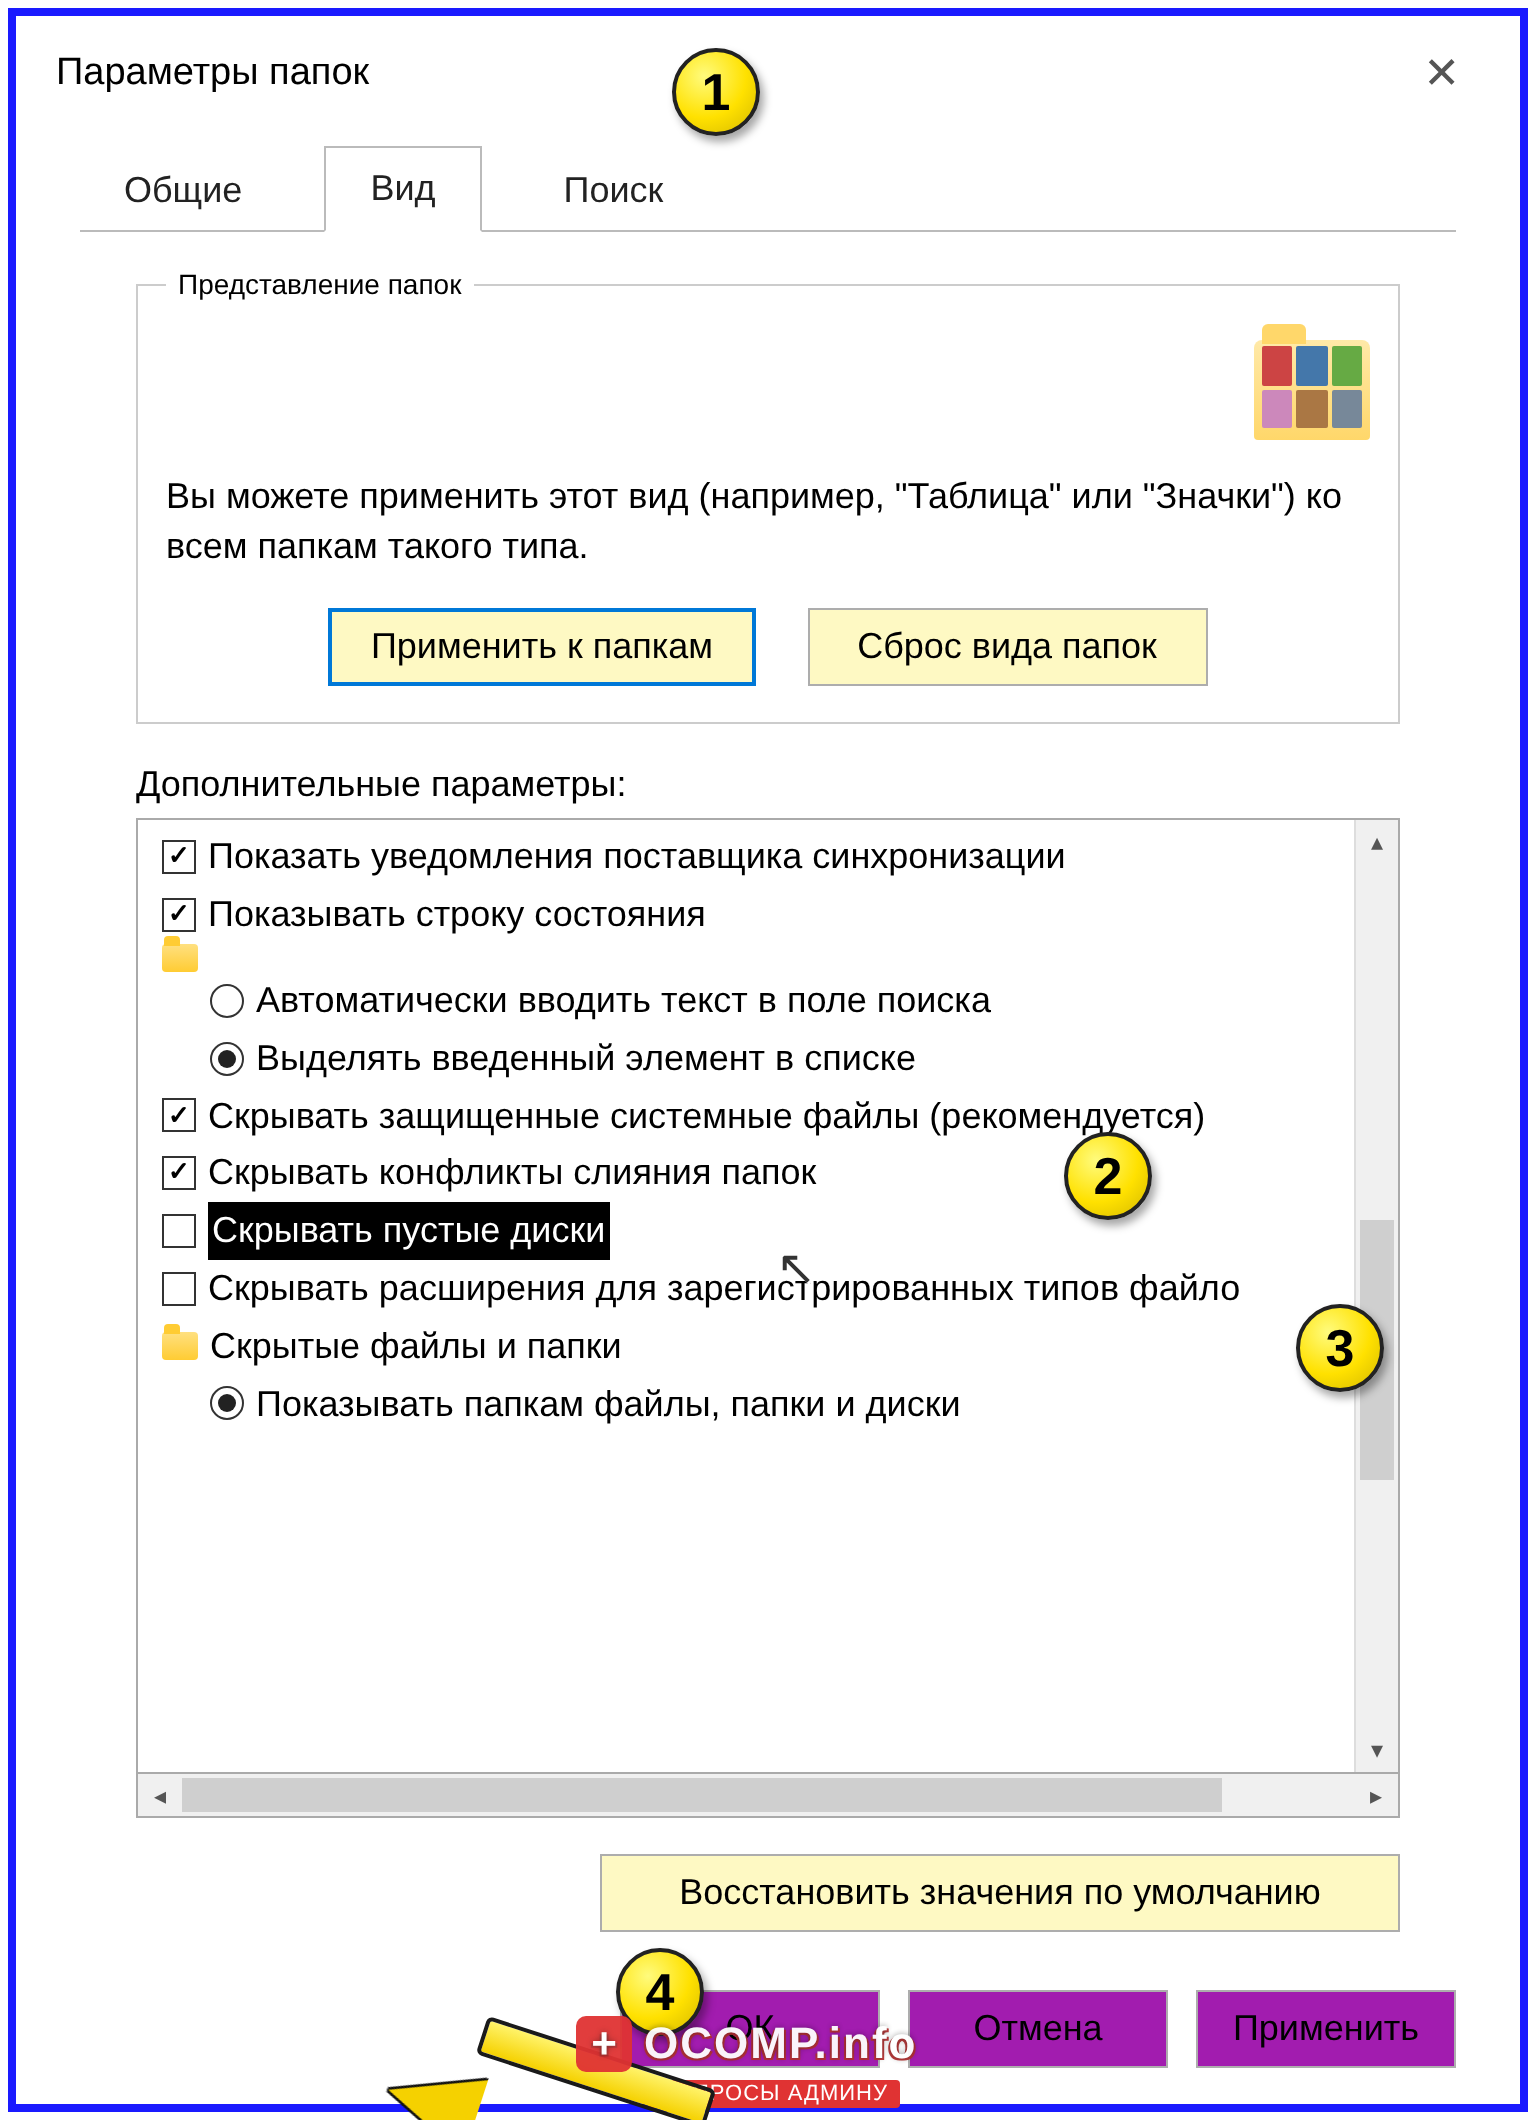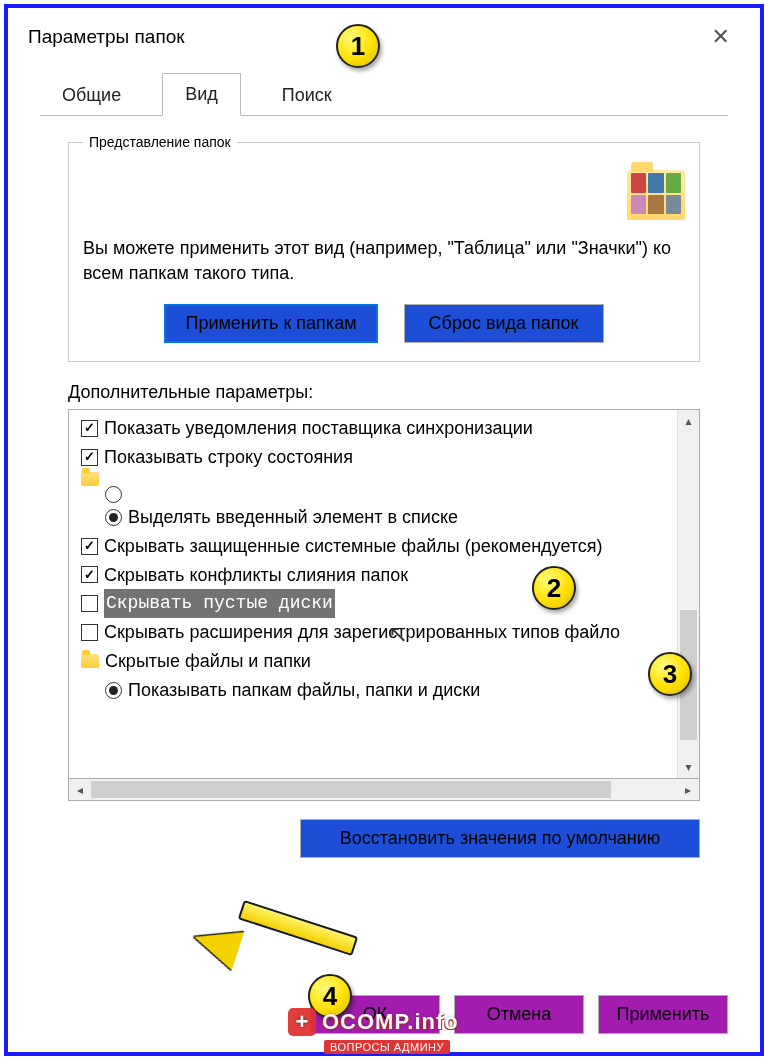--- a/index.html
+++ b/index.html
@@ -128,38 +128,38 @@
   .fv-buttons {
     display: flex;
     gap: 26px;
     justify-content: center;
     margin-top: 18px;
   }
   .btn {
     font: inherit;
     font-size: 18px;
     padding: 8px 20px;
-    background: #1d4ed8;
+    background: #fef9c3;
     border: 1px solid #adadad;
     cursor: pointer;
     min-width: 200px;
   }
   .btn.focus {
     border: 2px solid #0078d7;
     padding: 7px 19px;
   }
 
   .adv-label {
     font-size: 18px;
     margin: 6px 10px 6px 10px;
   }
   .tree-wrap {
     border: 1px solid #aaa;
     margin: 0 10px;
-    height: 370px;
+    height: 478px;
     position: relative;
     background: #fff;
     display: flex;
   }
   .tree {
     flex: 1 1 auto;
     overflow: hidden;
     padding: 4px 0 4px 6px;
     font-size: 18px;
     line-height: 1.6;
@@ -191,24 +191,23 @@
     background: linear-gradient(#ffe080,#ffcc33);
     border-radius: 2px;
     position: relative;
     flex-shrink: 0;
   }
   .mini-folder::before {
     content:""; position:absolute; top:-4px; left:1px;
     width:8px; height:5px; background:#ffcc33; border-radius:2px 2px 0 0;
   }
   .row .sel {
-    background: #737373;
+    background: #000000;
     color: #fff;
     padding: 0 2px;
-    font-family: Liberation Mono, monospace;
   }
   .vscroll {
     width: 22px;
     background: #f0f0f0;
     border-left: 1px solid #ddd;
     position: relative;
   }
   .vscroll .up, .vscroll .down {
     height: 22px; text-align: center; line-height: 22px;
     color: #555; font-size: 12px; cursor: pointer;
@@ -388,20 +387,21 @@
           <span class="chk">
               <span class="tick"></span>
             </span>
           <span>Показывать строку состояния</span>
         </div>
         <div class="row">
           <span class="mini-folder"></span>
         </div>
         <div class="row indent1">
           <span class="rdo"></span>
+          <span>Автоматически вводить текст в поле поиска</span>
         </div>
         <div class="row indent1">
           <span class="rdo">
               <span class="dot"></span>
             </span>
           <span>Выделять введенный элемент в списке</span>
         </div>
         <div class="row">
           <span class="chk">
               <span class="tick"></span>

